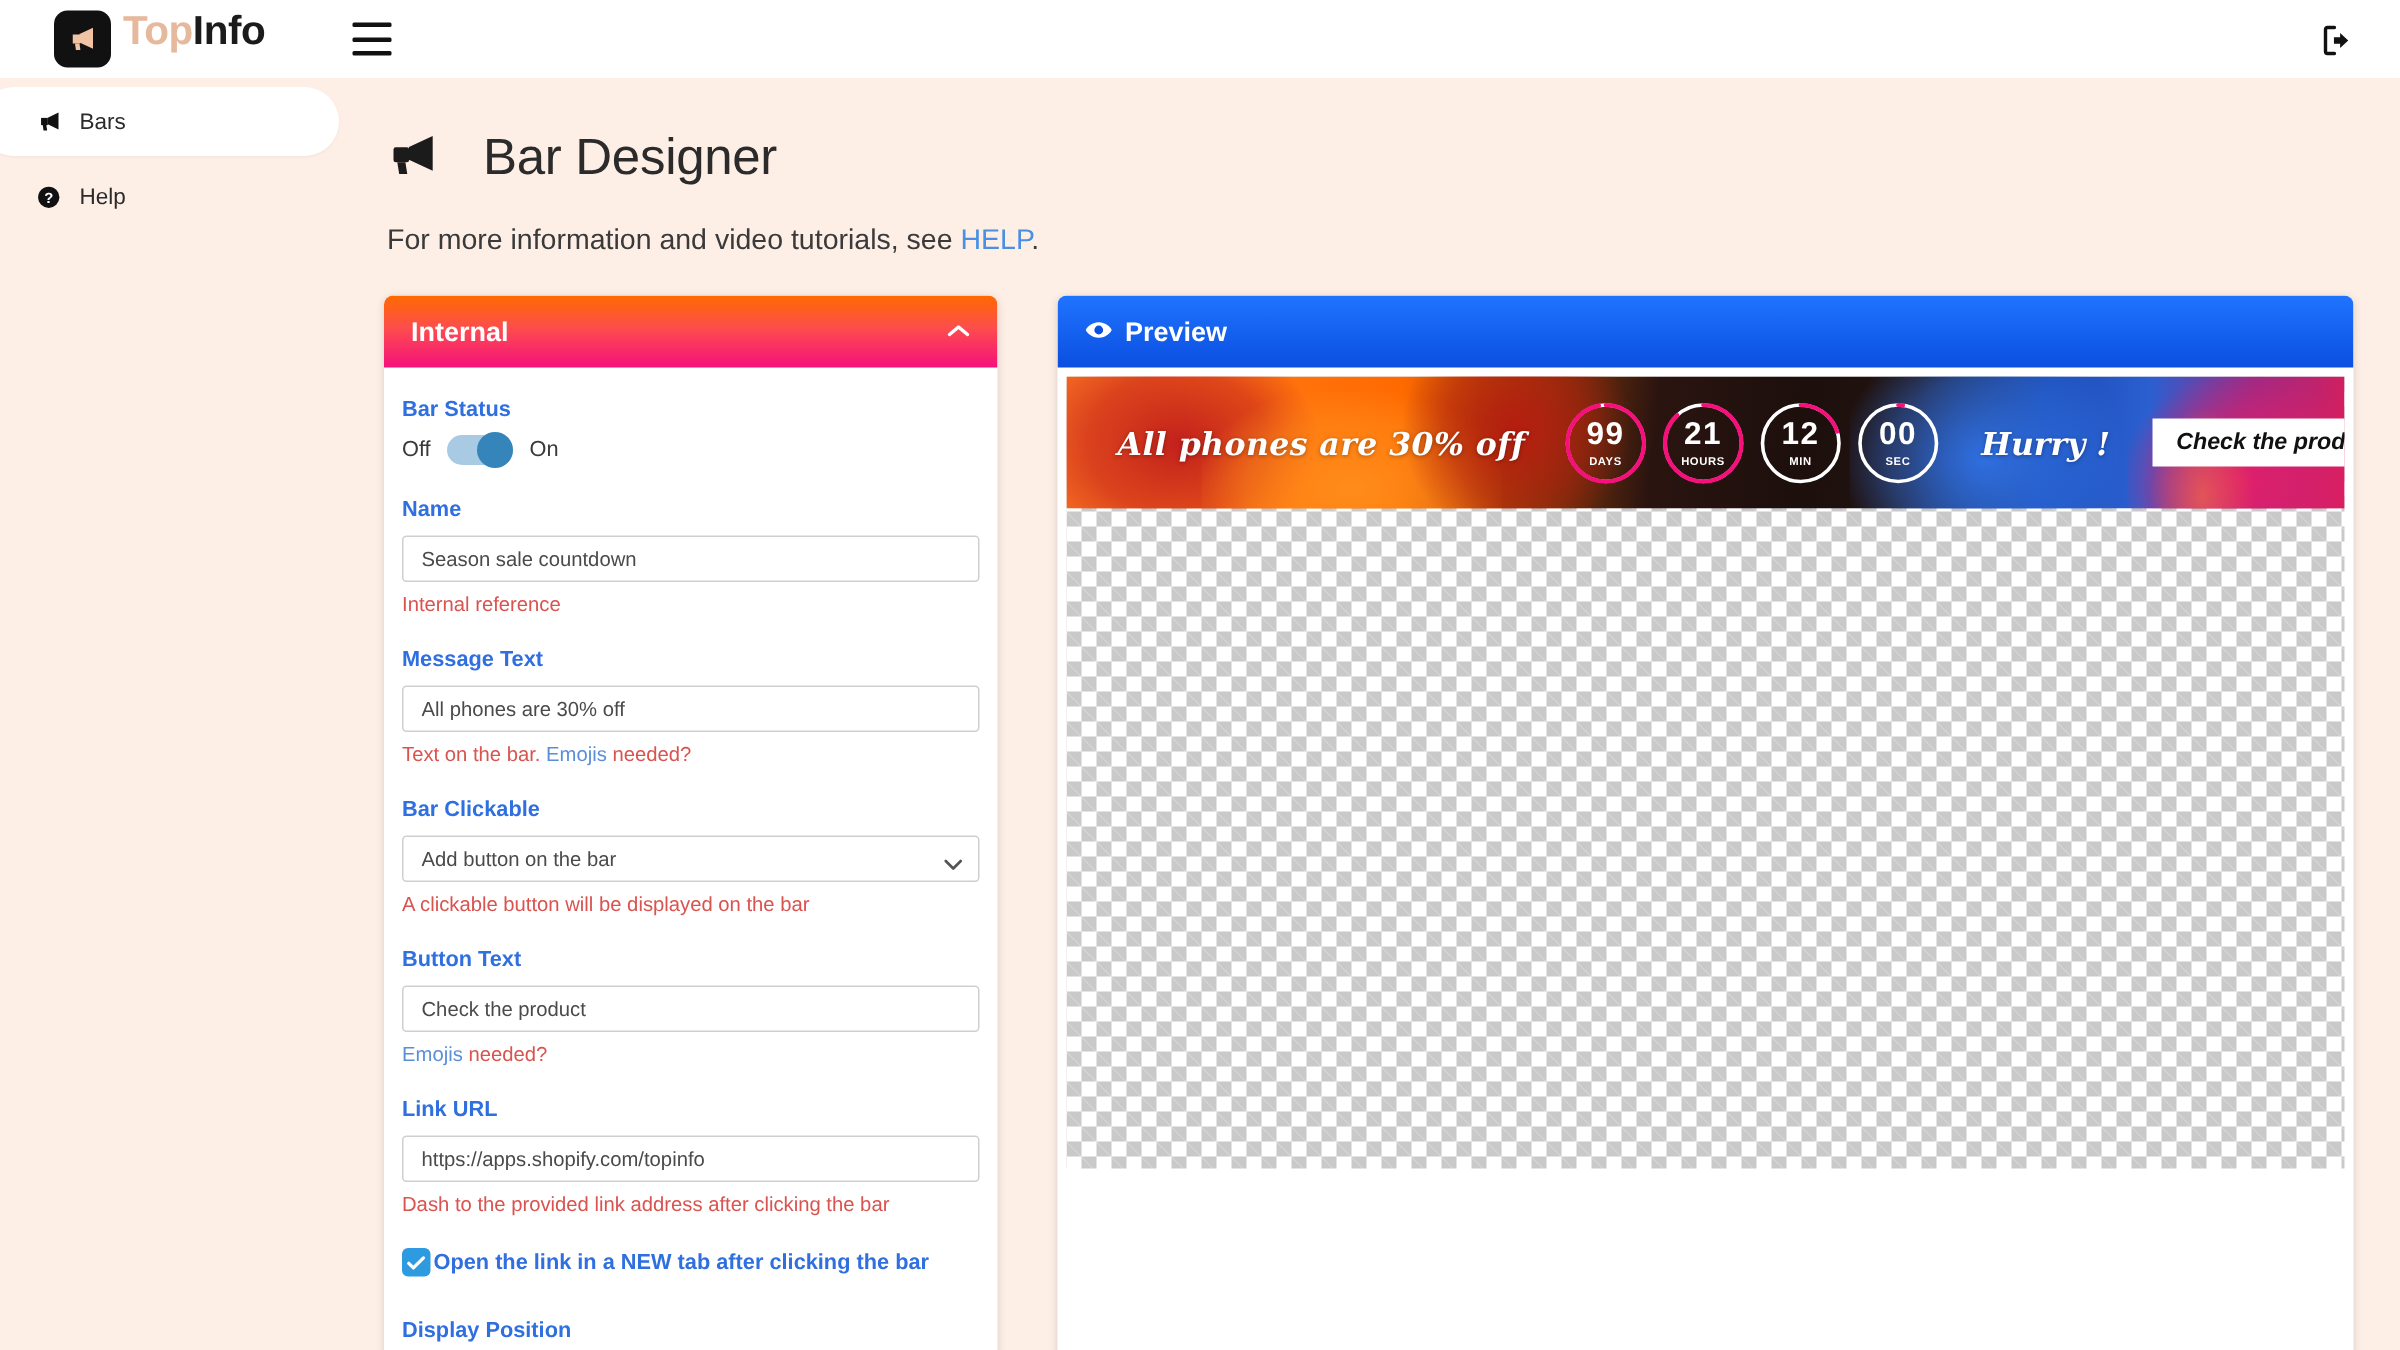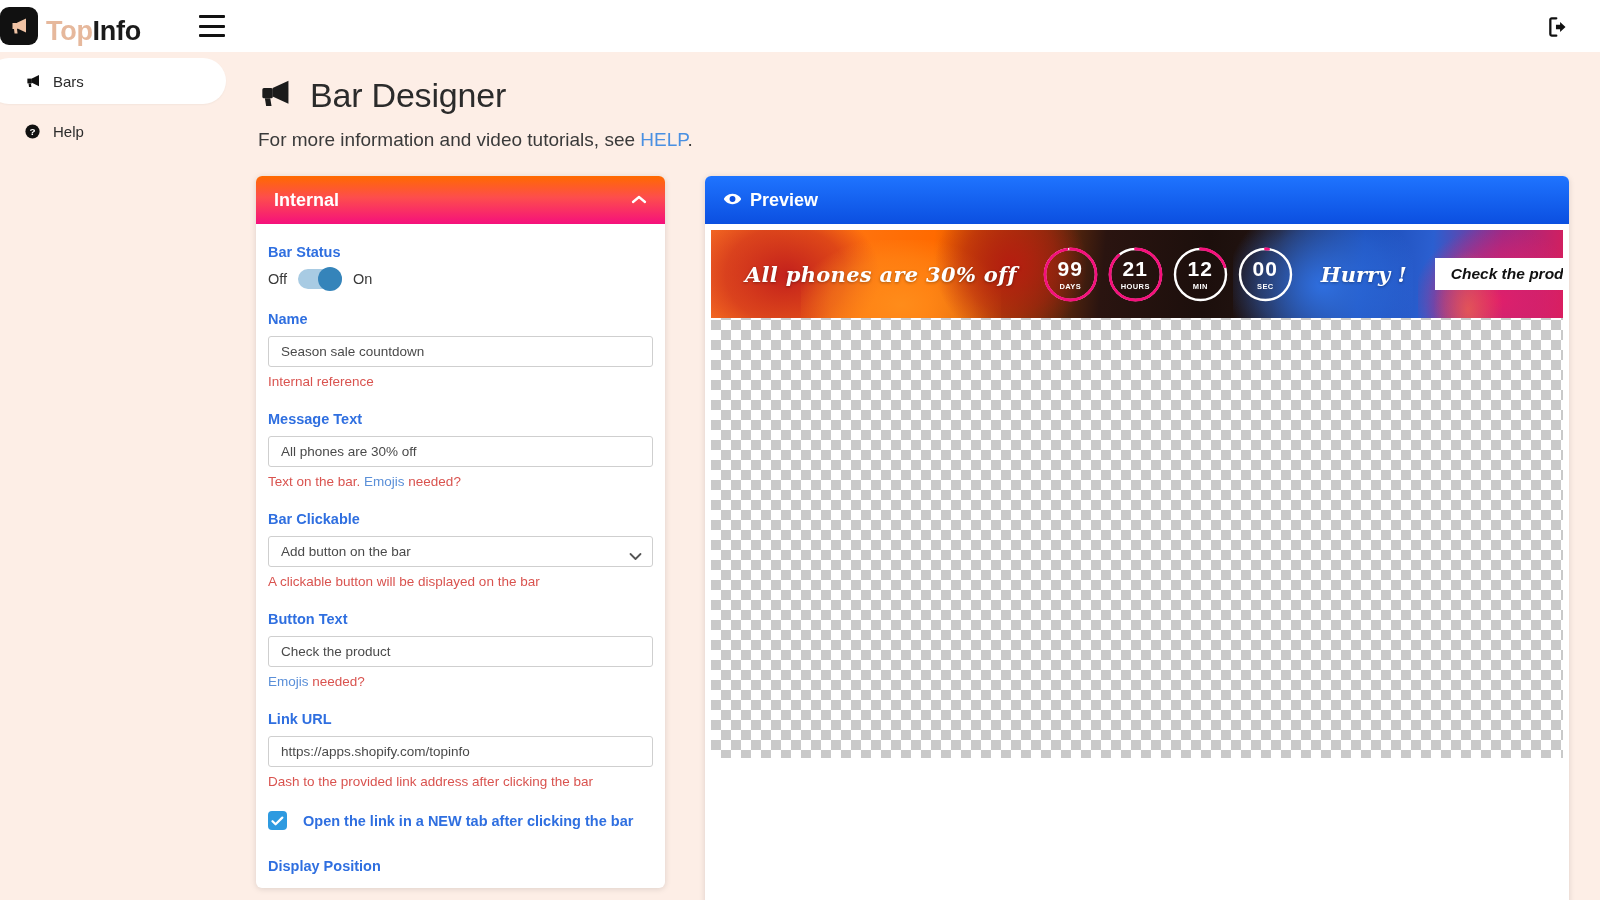--- a/index.html
+++ b/index.html
@@ -14,21 +14,21 @@
   }
 
   
   .topbar {
     position: absolute; top: 0; left: 0;
     width: 1600px; height: 52px;
     background: #ffffff;
     display: flex; align-items: center;
     z-index: 30;
   }
-  .brand { display: flex; align-items: flex-end; }
+  .brand { display: flex; align-items: flex-start; margin-left: 36px; }
   .brand-mark {
     width: 38px; height: 38px; border-radius: 9px;
     background: #111111;
     display: flex; align-items: center; justify-content: center;
     margin-right: 8px;
   }
   .brand-text { font-size: 27px; font-weight: bold; letter-spacing: -0.3px; line-height: 1; }
   .brand-top { color: #e6b89c; }
   .brand-info { color: #1b1b1b; }
   .hamburger {
@@ -57,21 +57,21 @@
     border-radius: 26px; cursor: pointer;
   }
   .side-item.active { background: #ffffff; box-shadow: 0 1px 2px rgba(0,0,0,.04); }
   .side-icon { width: 20px; margin-right: 9px; display: flex; align-items: center; }
 
   
   .main { position: absolute; top: 52px; left: 228px; width: 1372px; height: 848px; }
   .page-head { padding: 22px 0 0 28px; }
   .page-title { display: flex; align-items: center; gap: 16px; }
   .page-title h1 {
-    margin: 0; font-size: 34px; font-weight: 400; color: #2b2b2b;
+    margin: 12px; font-size: 34px; font-weight: 400; color: #2b2b2b;
     letter-spacing: -0.2px;
   }
   .page-sub { margin: 13px 0 0 2px; font-size: 19px; color: #3a3a3a; }
   .page-sub a { color: #4a90e2; text-decoration: none; }
 
   
   .cols { display: flex; gap: 40px; padding: 25px 0 0 28px; }
   .card {
     background: #ffffff;
     border-radius: 6px;
@@ -118,21 +118,21 @@
   .switch {
     position: relative; width: 44px; height: 20px;
     border-radius: 12px; background: #a8cbe3; cursor: pointer;
   }
   .switch .knob {
     position: absolute; right: 0; top: -2px;
     width: 24px; height: 24px; border-radius: 50%;
     background: #3584ba;
   }
 
-  .check-row { display: flex; align-items: center; gap: 16px; margin-top: 2px; }
+  .check-row { display: flex; align-items: center; gap: 2px; margin-top: 2px; }
   .checkbox {
     width: 19px; height: 19px; border-radius: 4px; background: #2e9ae0;
     display: flex; align-items: center; justify-content: center;
     color: #fff; font-size: 13px; line-height: 1; cursor: pointer;
   }
   .check-label { font-size: 14.5px; font-weight: bold; color: #2f6fe0; }
 
   
   .card-preview { width: 864px; height: 768px; padding: 0; }
   .card-head-preview {

